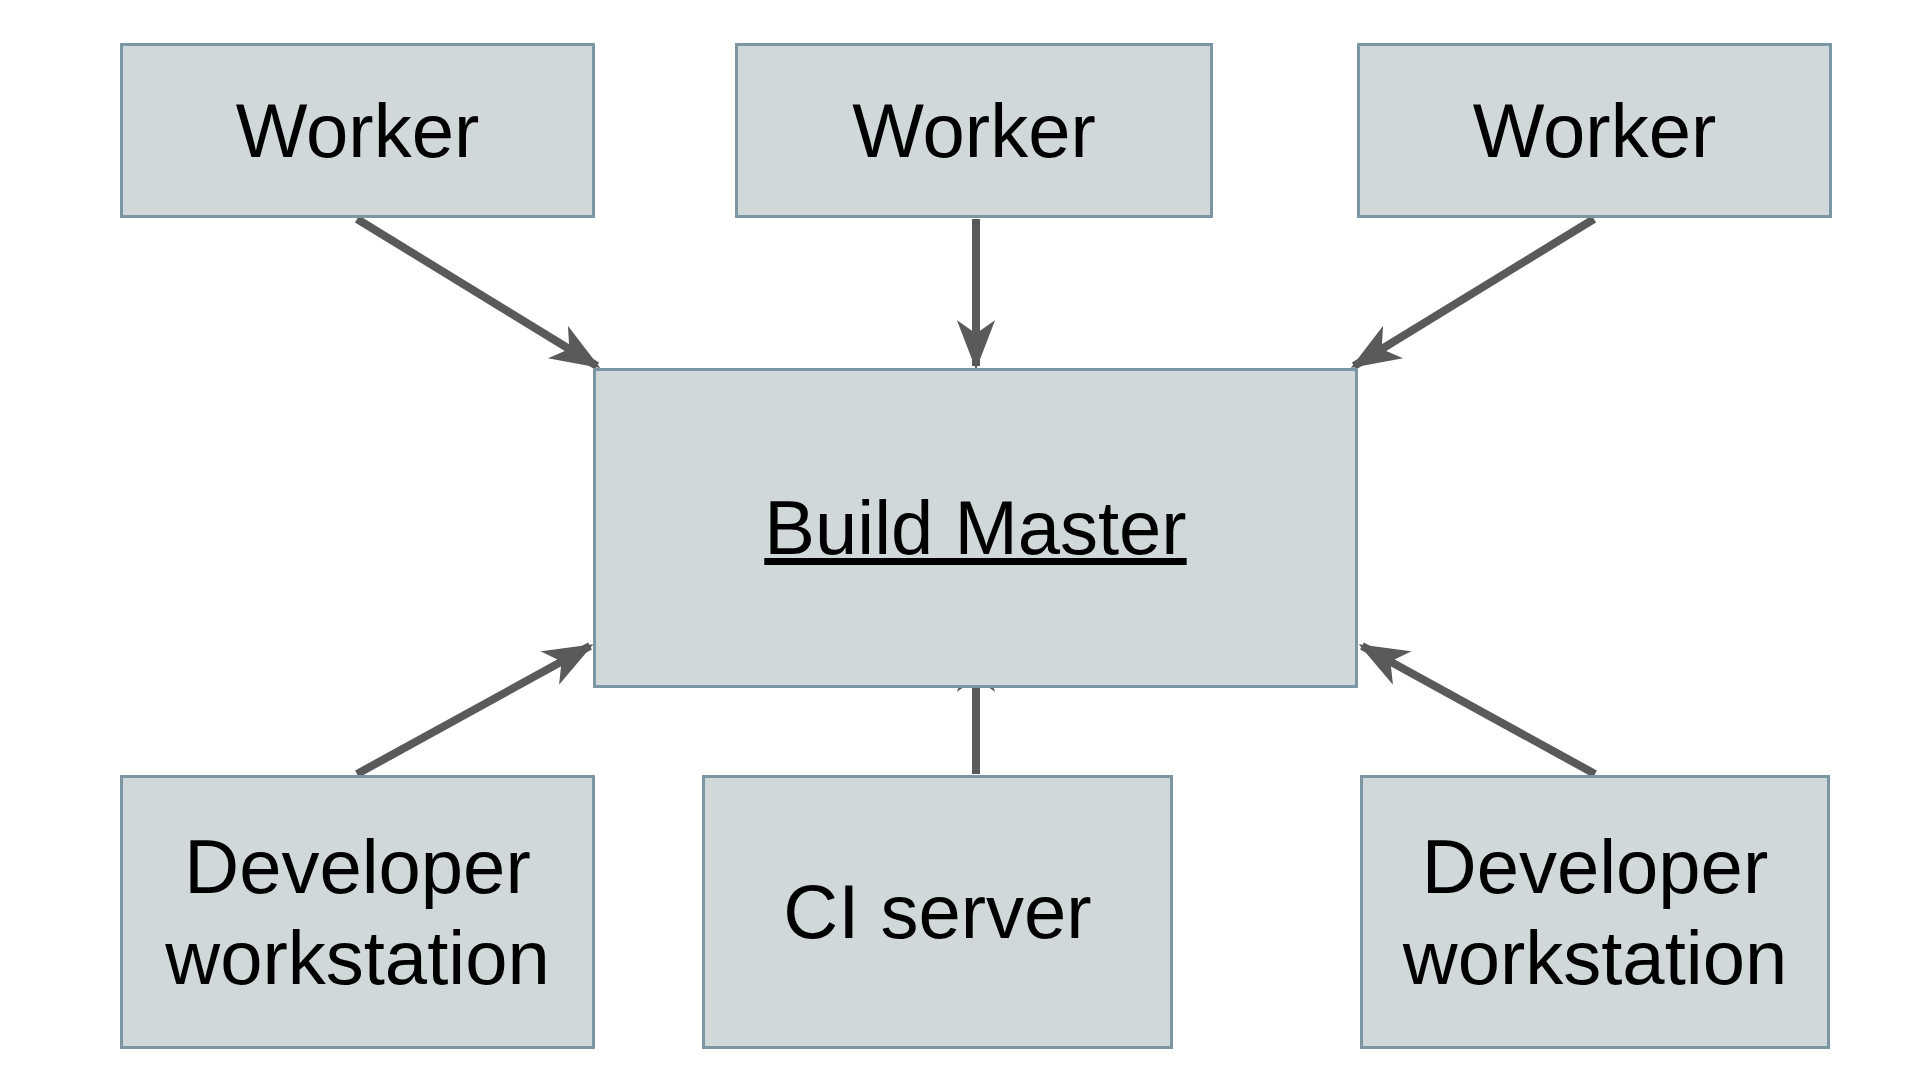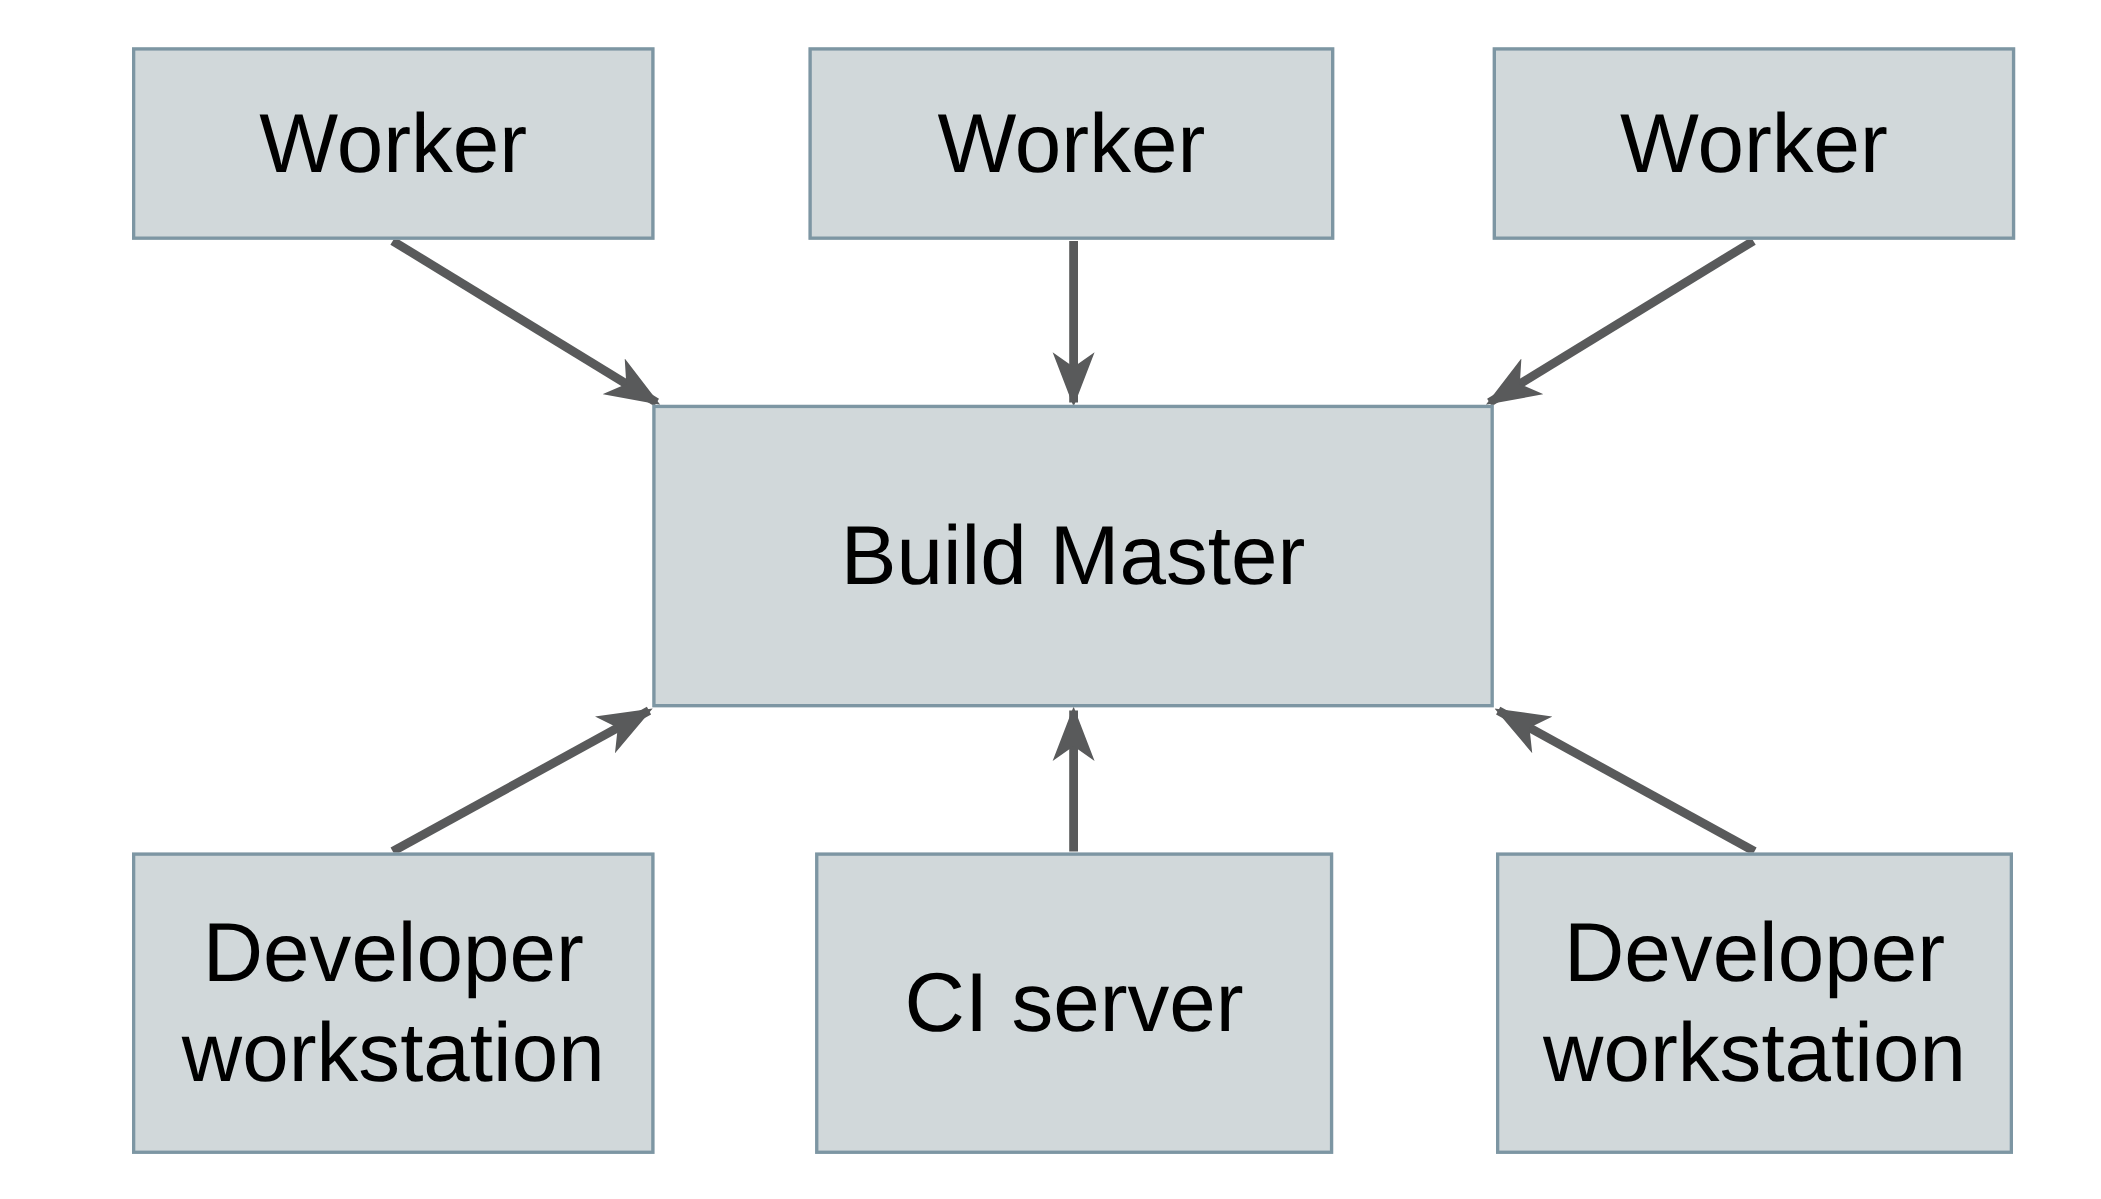--- a/index.html
+++ b/index.html
@@ -26,23 +26,23 @@
     text-align: center;
     font-size: 76px;
     line-height: 1.2;
     color: var(--text, #000000);
     padding: 0 20px;
   }
   
   .node-worker-1    { left: 120px;  top: 43px;  width: 475px; height: 175px; }
   .node-worker-2    { left: 735px;  top: 43px;  width: 478px; height: 175px; }
   .node-worker-3    { left: 1357px; top: 43px;  width: 475px; height: 175px; }
-  .node-build-master{ left: 593px;  top: 368px; width: 765px; height: 275px; }
+  .node-build-master{ left: 593px;  top: 368px; width: 765px; height: 320px; text-decoration: underline; }
   .node-dev-left    { left: 120px;  top: 775px; width: 475px; height: 274px; }
-  .node-ci-server   { left: 741px;  top: 775px; width: 471px; height: 274px; align-items: center; }
+  .node-ci-server   { left: 702px;  top: 775px; width: 471px; height: 274px; align-items: center; }
   .node-dev-right   { left: 1360px; top: 775px; width: 470px; height: 274px; }
 
   .arrows-layer {
     position: absolute;
     left: 0; top: 0;
     width: 1910px;
     height: 1090px;
     pointer-events: none;
   }
   .edge {

